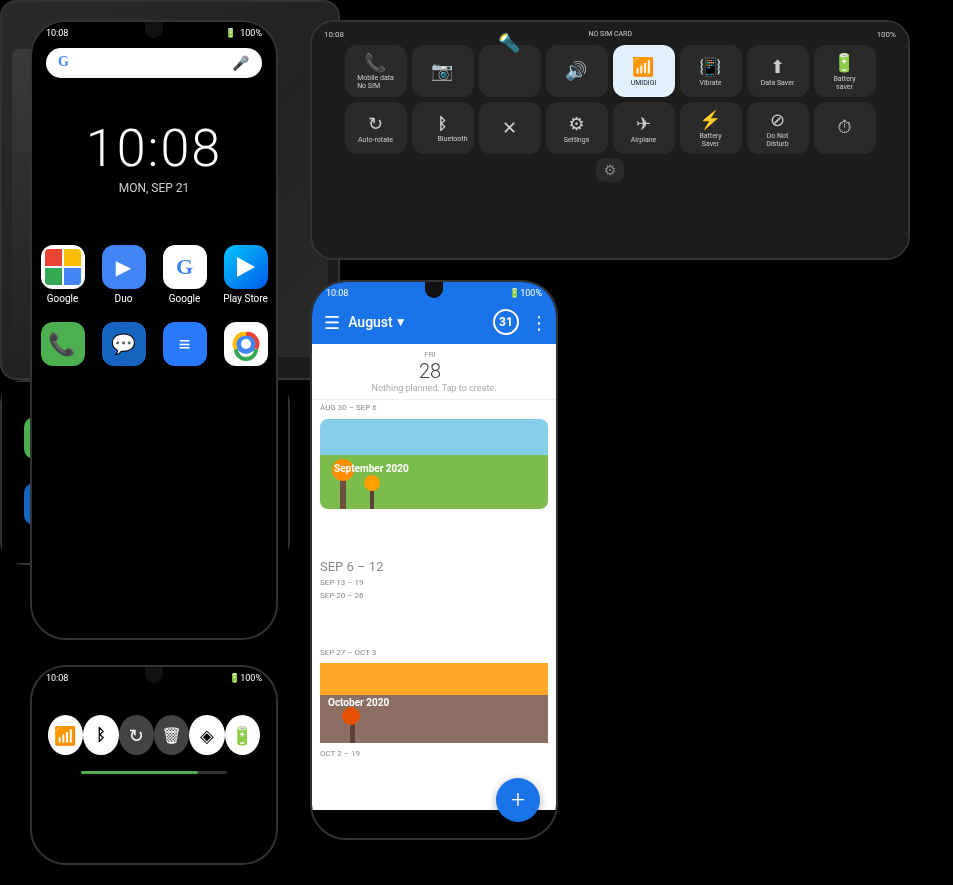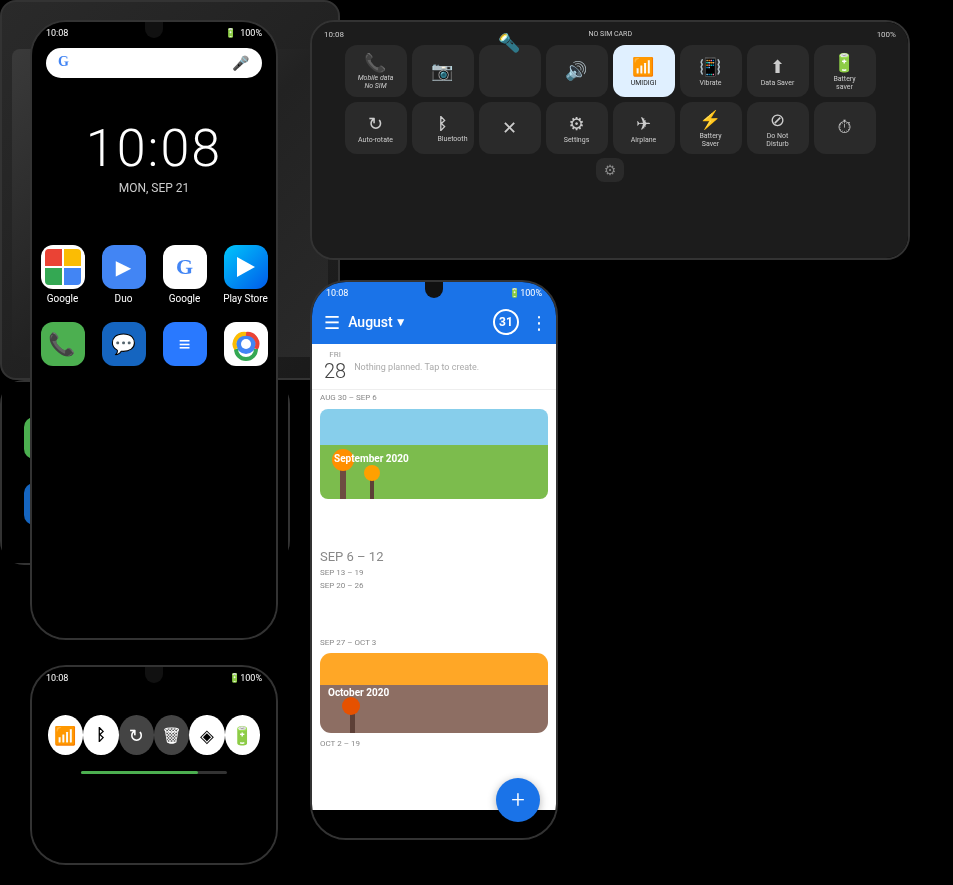--- a/index.html
+++ b/index.html
@@ -441,21 +441,21 @@
   <div style="width:100%; height:100%; background:#1c1c1c; display:flex; flex-direction:column; padding:6px 8px;">
     <div style="display:flex; justify-content:space-between; padding:2px 4px; font-size:8px; color:#ccc; margin-bottom:4px;">
       <span>10:08</span>
       <span style="font-size:7px;">NO SIM CARD</span>
       <span>100%</span>
     </div>
     <div style="display:flex; gap:5px; justify-content:center; flex-wrap:wrap;">
 
       <div class="qs-tile">
         <div class="qs-tile-icon">📞</div>
-        <span style="font-size:7px; text-align:center; line-height:1.1;font-style:italic;">Mobile data<br>No SIM</span>
+        <span style="font-size:7px; text-align:left; line-height:1.1;">Mobile data<br>No SIM</span>
       </div>
       <div class="qs-tile">
         <div class="qs-tile-icon">📷</div>
         <span style="font-size:7px;"></span>
       </div>
       <div class="qs-tile">
         <div class="qs-tile-icon">🔦</div>
         <span style="font-size:7px;margin-top:48px;">Flashlight</span>
       </div>
       <div class="qs-tile">
@@ -534,21 +534,21 @@
       <span style="color:#fff; font-size:14px; font-weight:500;">August</span>
       <span style="color:#fff; font-size:12px; margin-left:2px;">▼</span>
       <div style="position:absolute; right:36px; top:50%; transform:translateY(-50%); background:#1a73e8; width:28px; height:28px; border-radius:50%; display:flex; align-items:center; justify-content:center;">
         <span style="color:#fff; font-size:12px; font-weight:700; background:#1a73e8; width:26px; height:26px; border-radius:50%; display:flex; align-items:center; justify-content:center; border: 2px solid #fff;">31</span>
       </div>
       <span style="position:absolute; right:8px; color:#fff; font-size:18px;">⋮</span>
     </div>
 
     <div class="cal-scroll" style="background:#fff;">
 
-      <div style="display:flex; align-items:center; padding:6px 12px; border-bottom:1px solid #eee;">
+      <div style="display:flex; align-items:center; padding:6px 12px; border-bottom:1px solid #eee;flex-direction:column;">
         <div style="text-align:center; margin-right:8px;">
           <div style="font-size:8px; color:#999;">FRI</div>
           <div style="font-size:20px; color:#444; font-weight:300;">28</div>
         </div>
         <div style="font-size:9px; color:#aaa;">Nothing planned. Tap to create.</div>
       </div>
 
       <div style="font-size:8px; color:#888; padding:3px 8px;">AUG 30 – SEP 6</div>
 
       <div style="position:relative; margin:4px 8px; border-radius:8px; overflow:hidden; height:90px;">
@@ -560,21 +560,21 @@
           <div style="position:absolute; bottom:18px; left:44px; width:16px; height:16px; background:#ffa000; border-radius:50%;"></div>
           <div style="position:absolute; bottom:35px; left:14px; font-size:10px; font-weight:700; color:#fff; white-space:nowrap;text-align:right;">September 2020</div>
         </div>
       </div>
 
       <div style="font-size:13px; color:#888; padding:2px 8px;margin-top:48px;">SEP 6 – 12</div>
       <div style="font-size:8px; color:#888; padding:2px 8px;">SEP 13 – 19</div>
       <div style="font-size:8px; color:#888; padding:2px 8px;">SEP 20 – 26</div>
       <div style="font-size:8px; color:#888; padding:2px 8px;margin-top:44px;">SEP 27 – OCT 3</div>
 
-      <div style="position:relative; margin:4px 8px; border-radius:11px; overflow:hidden; height:80px;">
+      <div style="position:relative; margin:4px 8px; border-radius:0; overflow:hidden; height:80px;">
         <div class="oct-scene">
           <div style="position:absolute; bottom:35px; left:8px; font-size:10px; font-weight:700; color:#fff; white-space:nowrap;">October 2020</div>
           <div style="position:absolute; bottom:0; left:30px; width:5px; height:20px; background:#5d4037;"></div>
           <div style="position:absolute; bottom:18px; left:22px; width:18px; height:18px; background:#e65100; border-radius:50%;"></div>
         </div>
       </div>
 
       <div style="font-size:8px; color:#888; padding:2px 8px;">OCT 2 – 19</div>
     </div>
 

